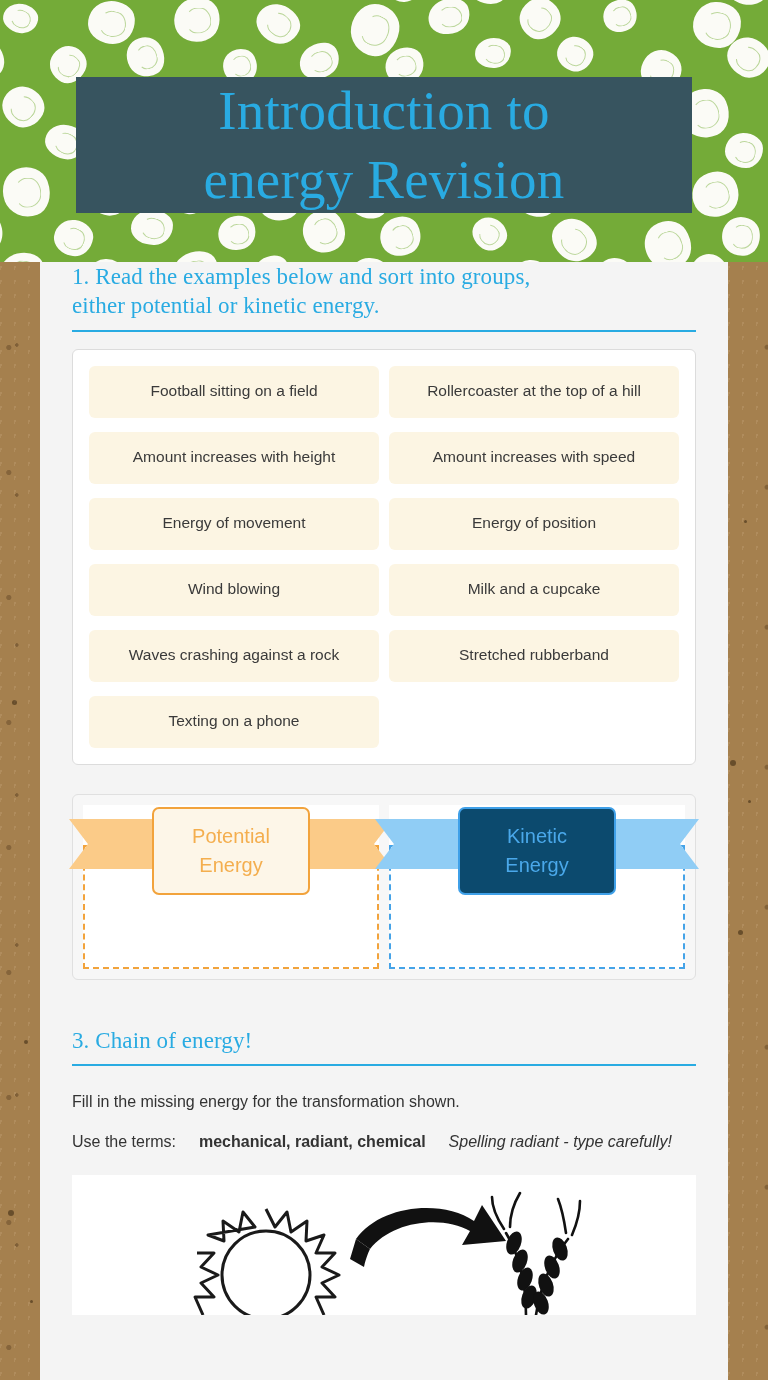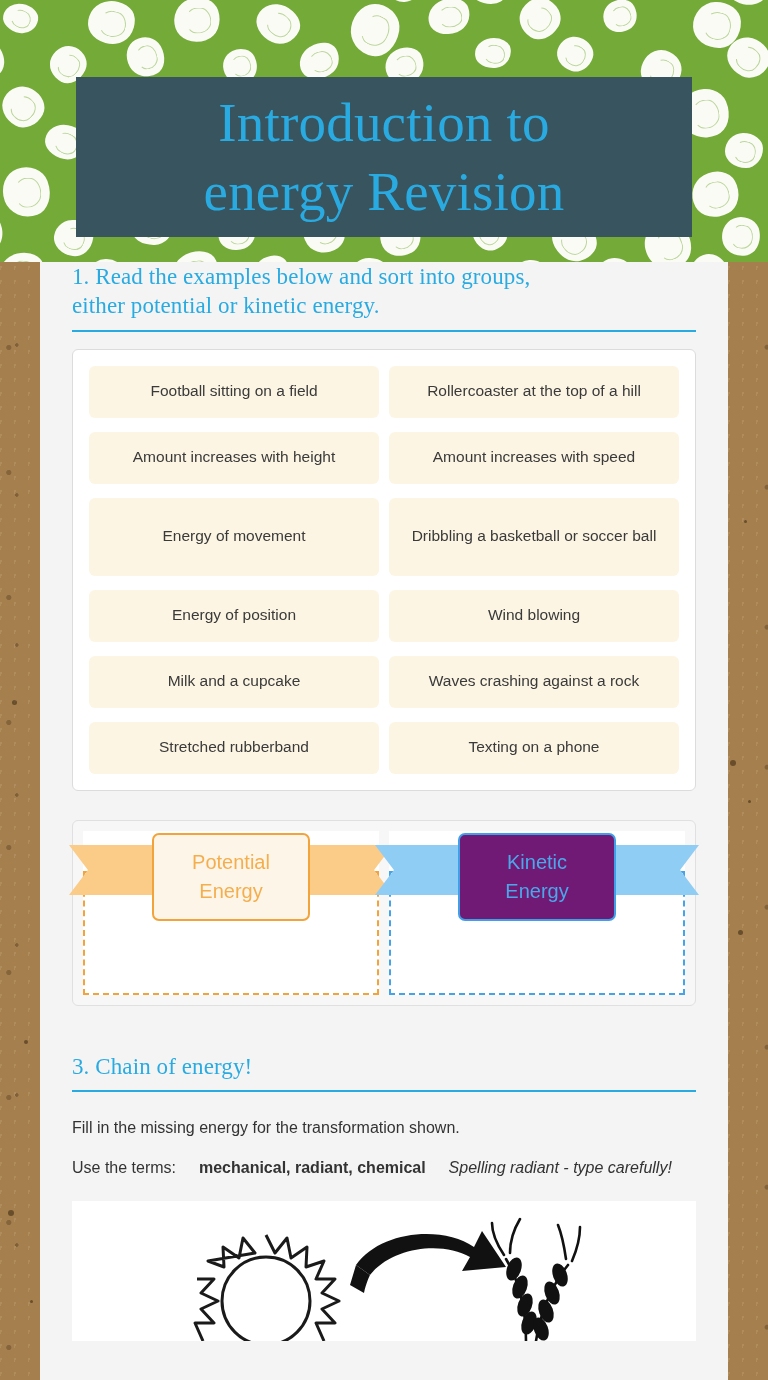--- a/index.html
+++ b/index.html
@@ -66,21 +66,21 @@
     border-radius: 50% 45% 55% 48% / 48% 55% 45% 52%;
     border: 1.6px solid #bcd79c;
     border-left-color: transparent;
     transform: rotate(18deg);
   }
 
   
   .title-banner {
     position: absolute;
     left: 76px; top: 77px;
-    width: 616px; height: 160px;
+    width: 616px; height: 136px;
     background: #37545f;
     display: flex;
     align-items: center;
     justify-content: center;
     z-index: 5;
   }
   .title-text {
     color: #29abe2;
     font-family: "Liberation Serif", serif;
     font-size: 55px;
@@ -193,21 +193,21 @@
     align-items: center;
     justify-content: center;
     text-align: center;
     color: #f4ae4e;
     font-size: 20px;
     line-height: 1.45;
     z-index: 3;
     white-space: pre-line;
   }
   .zone.kinetic .zone-label {
-    background: #701a75;
+    background: #0c4a6e;
     border-color: #3fa0e8;
     color: #4aa8ea;
   }
 
   
   .q3-wrap { margin-top: 46px; }
   .q3-body {
     color: #333333;
     font-size: 16px;
     line-height: 1.5;
@@ -341,23 +341,20 @@
         </div>
         <div class="item-card">
           <span>Amount increases with height</span>
         </div>
         <div class="item-card">
           <span>Amount increases with speed</span>
         </div>
         <div class="item-card">
           <span>Energy of movement</span>
         </div>
-        <div class="item-card tall">
-          <span>Dribbling a basketball or soccer ball</span>
-        </div>
         <div class="item-card">
           <span>Energy of position</span>
         </div>
         <div class="item-card">
           <span>Wind blowing</span>
         </div>
         <div class="item-card">
           <span>Milk and a cupcake</span>
         </div>
         <div class="item-card">

